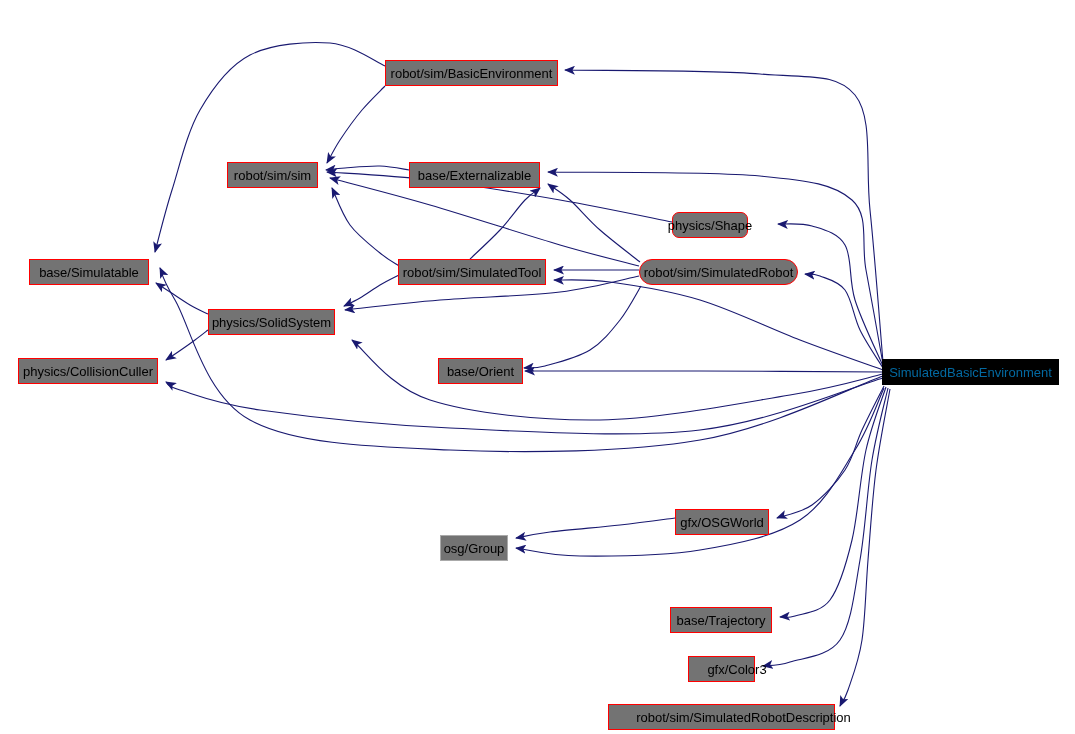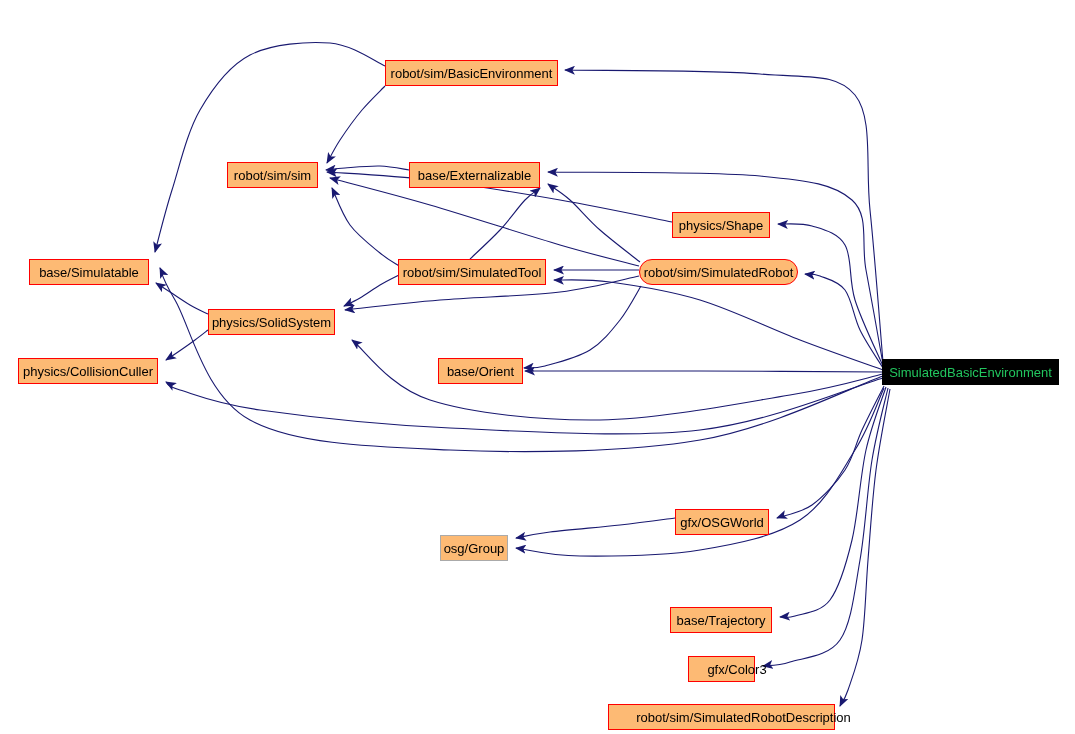--- a/index.html
+++ b/index.html
@@ -2,25 +2,25 @@
 <html><head>
 <meta charset="utf-8">
 <title>SimulatedBasicEnvironment collaboration graph</title>
 <style>
   html,body{margin:0;padding:0;background:#ffffff;}
   body{width:1075px;height:734px;overflow:hidden;
        font-family:"Liberation Sans","DejaVu Sans",sans-serif;}
   #graph{position:relative;width:1075px;height:734px;}
   svg.edges{position:absolute;left:0;top:0;width:1075px;height:734px;}
   .node{position:absolute;box-sizing:border-box;display:flex;align-items:center;
-        justify-content:center;background:#fdba74;border:1px solid #ff0000;
+        justify-content:center;background:#737373;border:1px solid #ff0000;
         font-size:13px;line-height:13px;color:#000000;white-space:nowrap;
         letter-spacing:0px;}
   .node.gray{border-color:#aaaaaa;color:#000000;}
-  .node.root{background:#000000;border-color:#000000;color:#22c55e;}
+  .node.root{background:#000000;border-color:#000000;color:#0369a1;}
 </style>
 </head>
 <body>
 
 <div id="graph">
   <svg class="edges" viewBox="0 0 1075 734" xmlns="http://www.w3.org/2000/svg">
     <defs>
       <marker id="arrow" markerWidth="11" markerHeight="9" refX="10" refY="4.5" orient="auto" markerUnits="userSpaceOnUse">
         <path d="M0,0 L11,4.5 L0,9 L2.6,4.5 Z" fill="#191970"></path>
       </marker>
@@ -60,21 +60,21 @@
   <div id="node-layer">
       <div class="node" style="left: 385px; top: 60px; width: 173px; height: 26px;">
         <span>robot/sim/BasicEnvironment</span>
       </div>
       <div class="node" style="left: 227px; top: 162px; width: 91px; height: 26px;">
         <span>robot/sim/sim</span>
       </div>
       <div class="node" style="left: 409px; top: 162px; width: 131px; height: 26px;">
         <span>base/Externalizable</span>
       </div>
-      <div class="node" style="left: 672px; top: 212px; width: 98px; height: 26px;">
+      <div class="node" style="left: 672px; top: 212px; width: 76px; height: 26px; border-radius: 7px;">
         <span>physics/Shape</span>
       </div>
       <div class="node" style="left: 29px; top: 259px; width: 120px; height: 26px;">
         <span>base/Simulatable</span>
       </div>
       <div class="node" style="left: 398px; top: 259px; width: 148px; height: 26px;">
         <span>robot/sim/SimulatedTool</span>
       </div>
       <div class="node" style="left: 639px; top: 259px; width: 159px; height: 26px; border-radius: 13px;">
         <span>robot/sim/SimulatedRobot</span>

